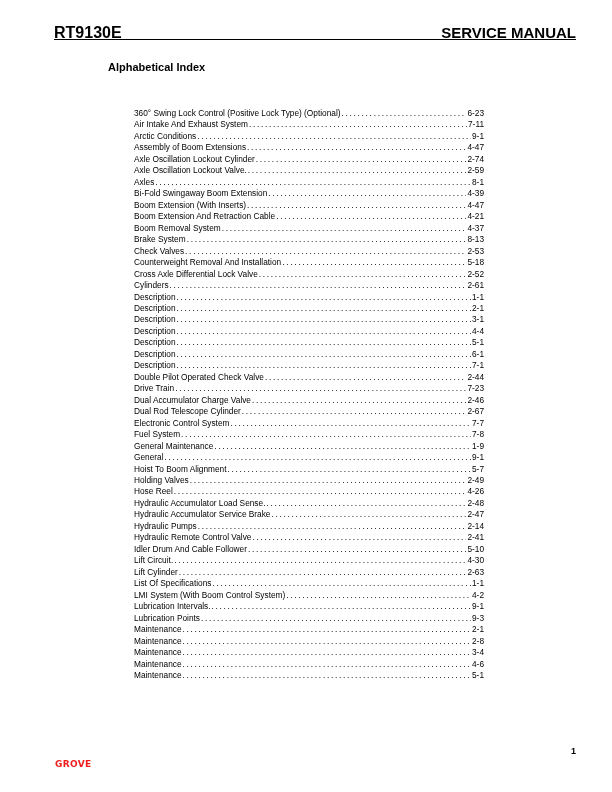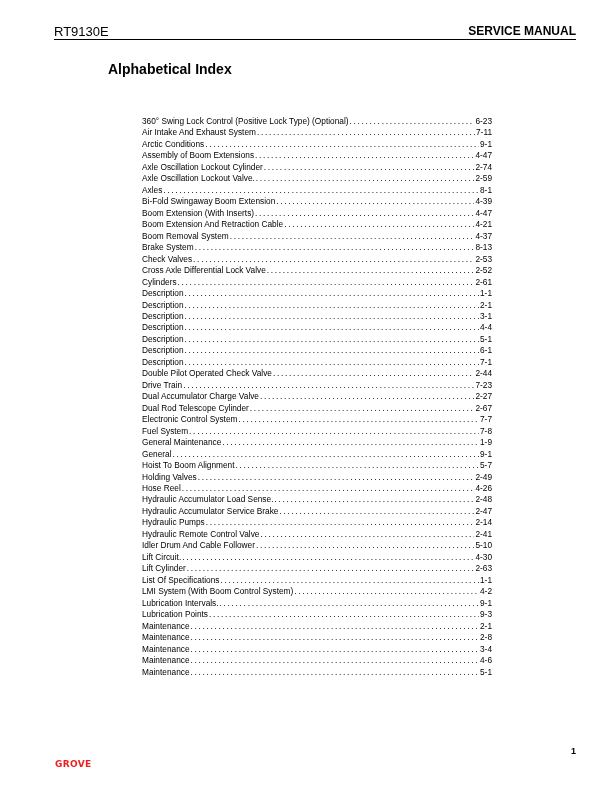--- a/index.html
+++ b/index.html
@@ -1,23 +1,23 @@
 <!DOCTYPE html>
 <html><head>
   <meta charset="utf-8">
   <style>
     html, body { margin: 0; padding: 0; background: #ffffff; }
     body { width: 612px; height: 792px; position: relative; overflow: hidden;
            font-family: "Liberation Sans", sans-serif; color: #000; }
     .header { position: absolute; left: 54px; top: 24px; width: 522px; height: 15px;
               border-bottom: 1px solid #000; }
-    .header .left { position: absolute; left: 0; top: 0; font-weight: normal; font-size: 13px; }
-    .header .right { position: absolute; right: 0; top: 0; font-weight: bold; font-size: 12px; }
-    .title { position: absolute; left: 108px; top: 61px; font-weight: bold; font-size: 14px; }
-    .index-list { position: absolute; left: 126px; top: 100px; width: 350px; margin: 16px; padding: 0; list-style: none; }
+    .header .left { position: absolute; left: 0; top: 0; font-weight: bold; font-size: 16px; }
+    .header .right { position: absolute; right: 0; top: 0; font-weight: bold; font-size: 15px; }
+    .title { position: absolute; left: 108px; top: 61px; font-weight: bold; font-size: 11px; }
+    .index-list { position: absolute; left: 126px; top: 100px; width: 350px; margin: 8px; padding: 0; list-style: none; }
     .index-item { display: flex; align-items: baseline; height: 11.47px; font-size: 8.3px; line-height: 11.47px; white-space: nowrap; }
     .index-item .label { flex: 0 0 auto; }
     .index-item .leader { flex: 1 1 auto; overflow: hidden; letter-spacing: 1.8px; margin: 0 1px; }
     .index-item .leader::before { content: ". . . . . . . . . . . . . . . . . . . . . . . . . . . . . . . . . . . . . . . . . . . . . . . . . . . . . . . . . . . . . . . . . . . . . . . . . . . . . . . . . . . . . . . . . . . . . . . . . . . . . . . ."; letter-spacing: 0; word-spacing: -0.6px; }
     .index-item .page { flex: 0 0 auto; text-align: center; }
     .footer-brand { position: absolute; left: 55px; top: 747px; font-weight: bold; font-size: 9px; color: #ee1c1c;
                     font-family: "DejaVu Sans", sans-serif; letter-spacing: 0.3px; margin-top: 12px; }
     .footer-page { position: absolute; right: 36px; top: 746px; font-weight: bold; font-size: 9px; }
   </style>
 </head>
@@ -90,20 +90,25 @@
       <span class="label">Brake System</span>
       <span class="leader"></span>
       <span class="page">8-13</span>
     </li>
     <li class="index-item">
       <span class="label">Check Valves</span>
       <span class="leader"></span>
       <span class="page">2-53</span>
     </li>
     <li class="index-item">
+      <span class="label">Counterweight Removal And Installation</span>
+      <span class="leader"></span>
+      <span class="page">5-18</span>
+    </li>
+    <li class="index-item">
       <span class="label">Cross Axle Differential Lock Valve</span>
       <span class="leader"></span>
       <span class="page">2-52</span>
     </li>
     <li class="index-item">
       <span class="label">Cylinders</span>
       <span class="leader"></span>
       <span class="page">2-61</span>
     </li>
     <li class="index-item">
@@ -147,21 +152,21 @@
       <span class="page">2-44</span>
     </li>
     <li class="index-item">
       <span class="label">Drive Train</span>
       <span class="leader"></span>
       <span class="page">7-23</span>
     </li>
     <li class="index-item">
       <span class="label">Dual Accumulator Charge Valve</span>
       <span class="leader"></span>
-      <span class="page">2-27</span>
+      <span class="page">2-46</span>
     </li>
     <li class="index-item">
       <span class="label">Dual Rod Telescope Cylinder</span>
       <span class="leader"></span>
       <span class="page">2-67</span>
     </li>
     <li class="index-item">
       <span class="label">Electronic Control System</span>
       <span class="leader"></span>
       <span class="page">7-7</span>

